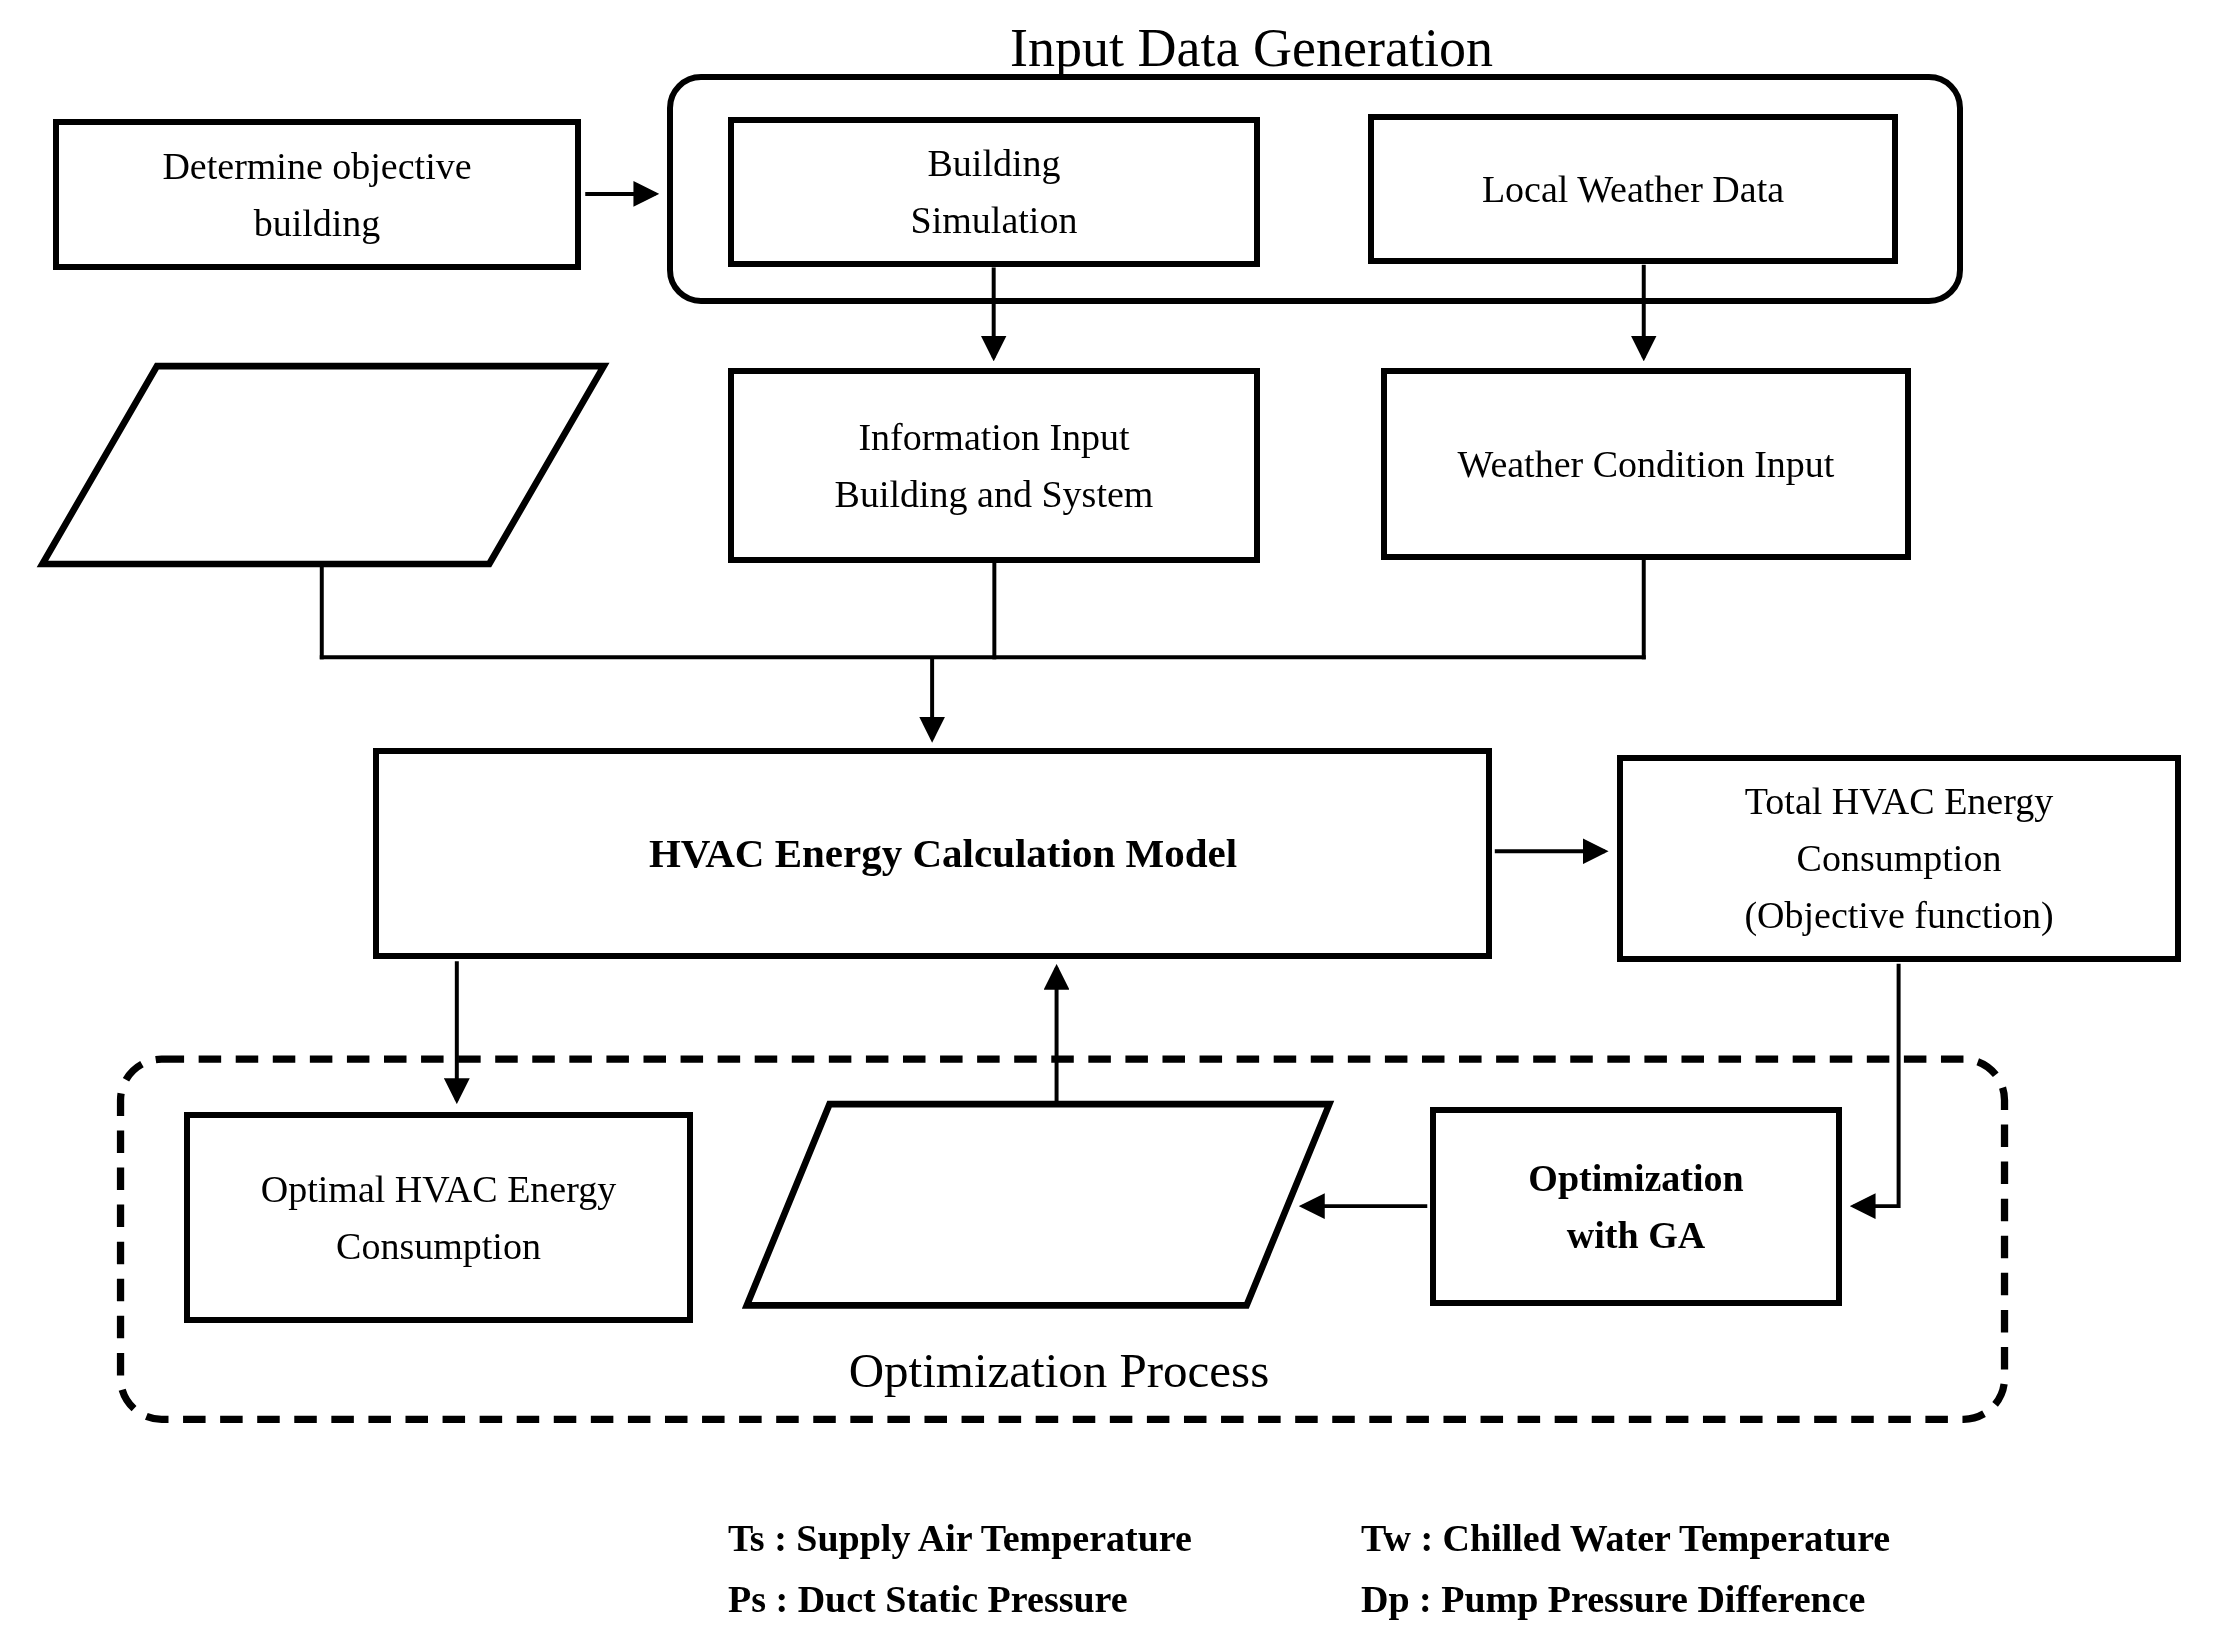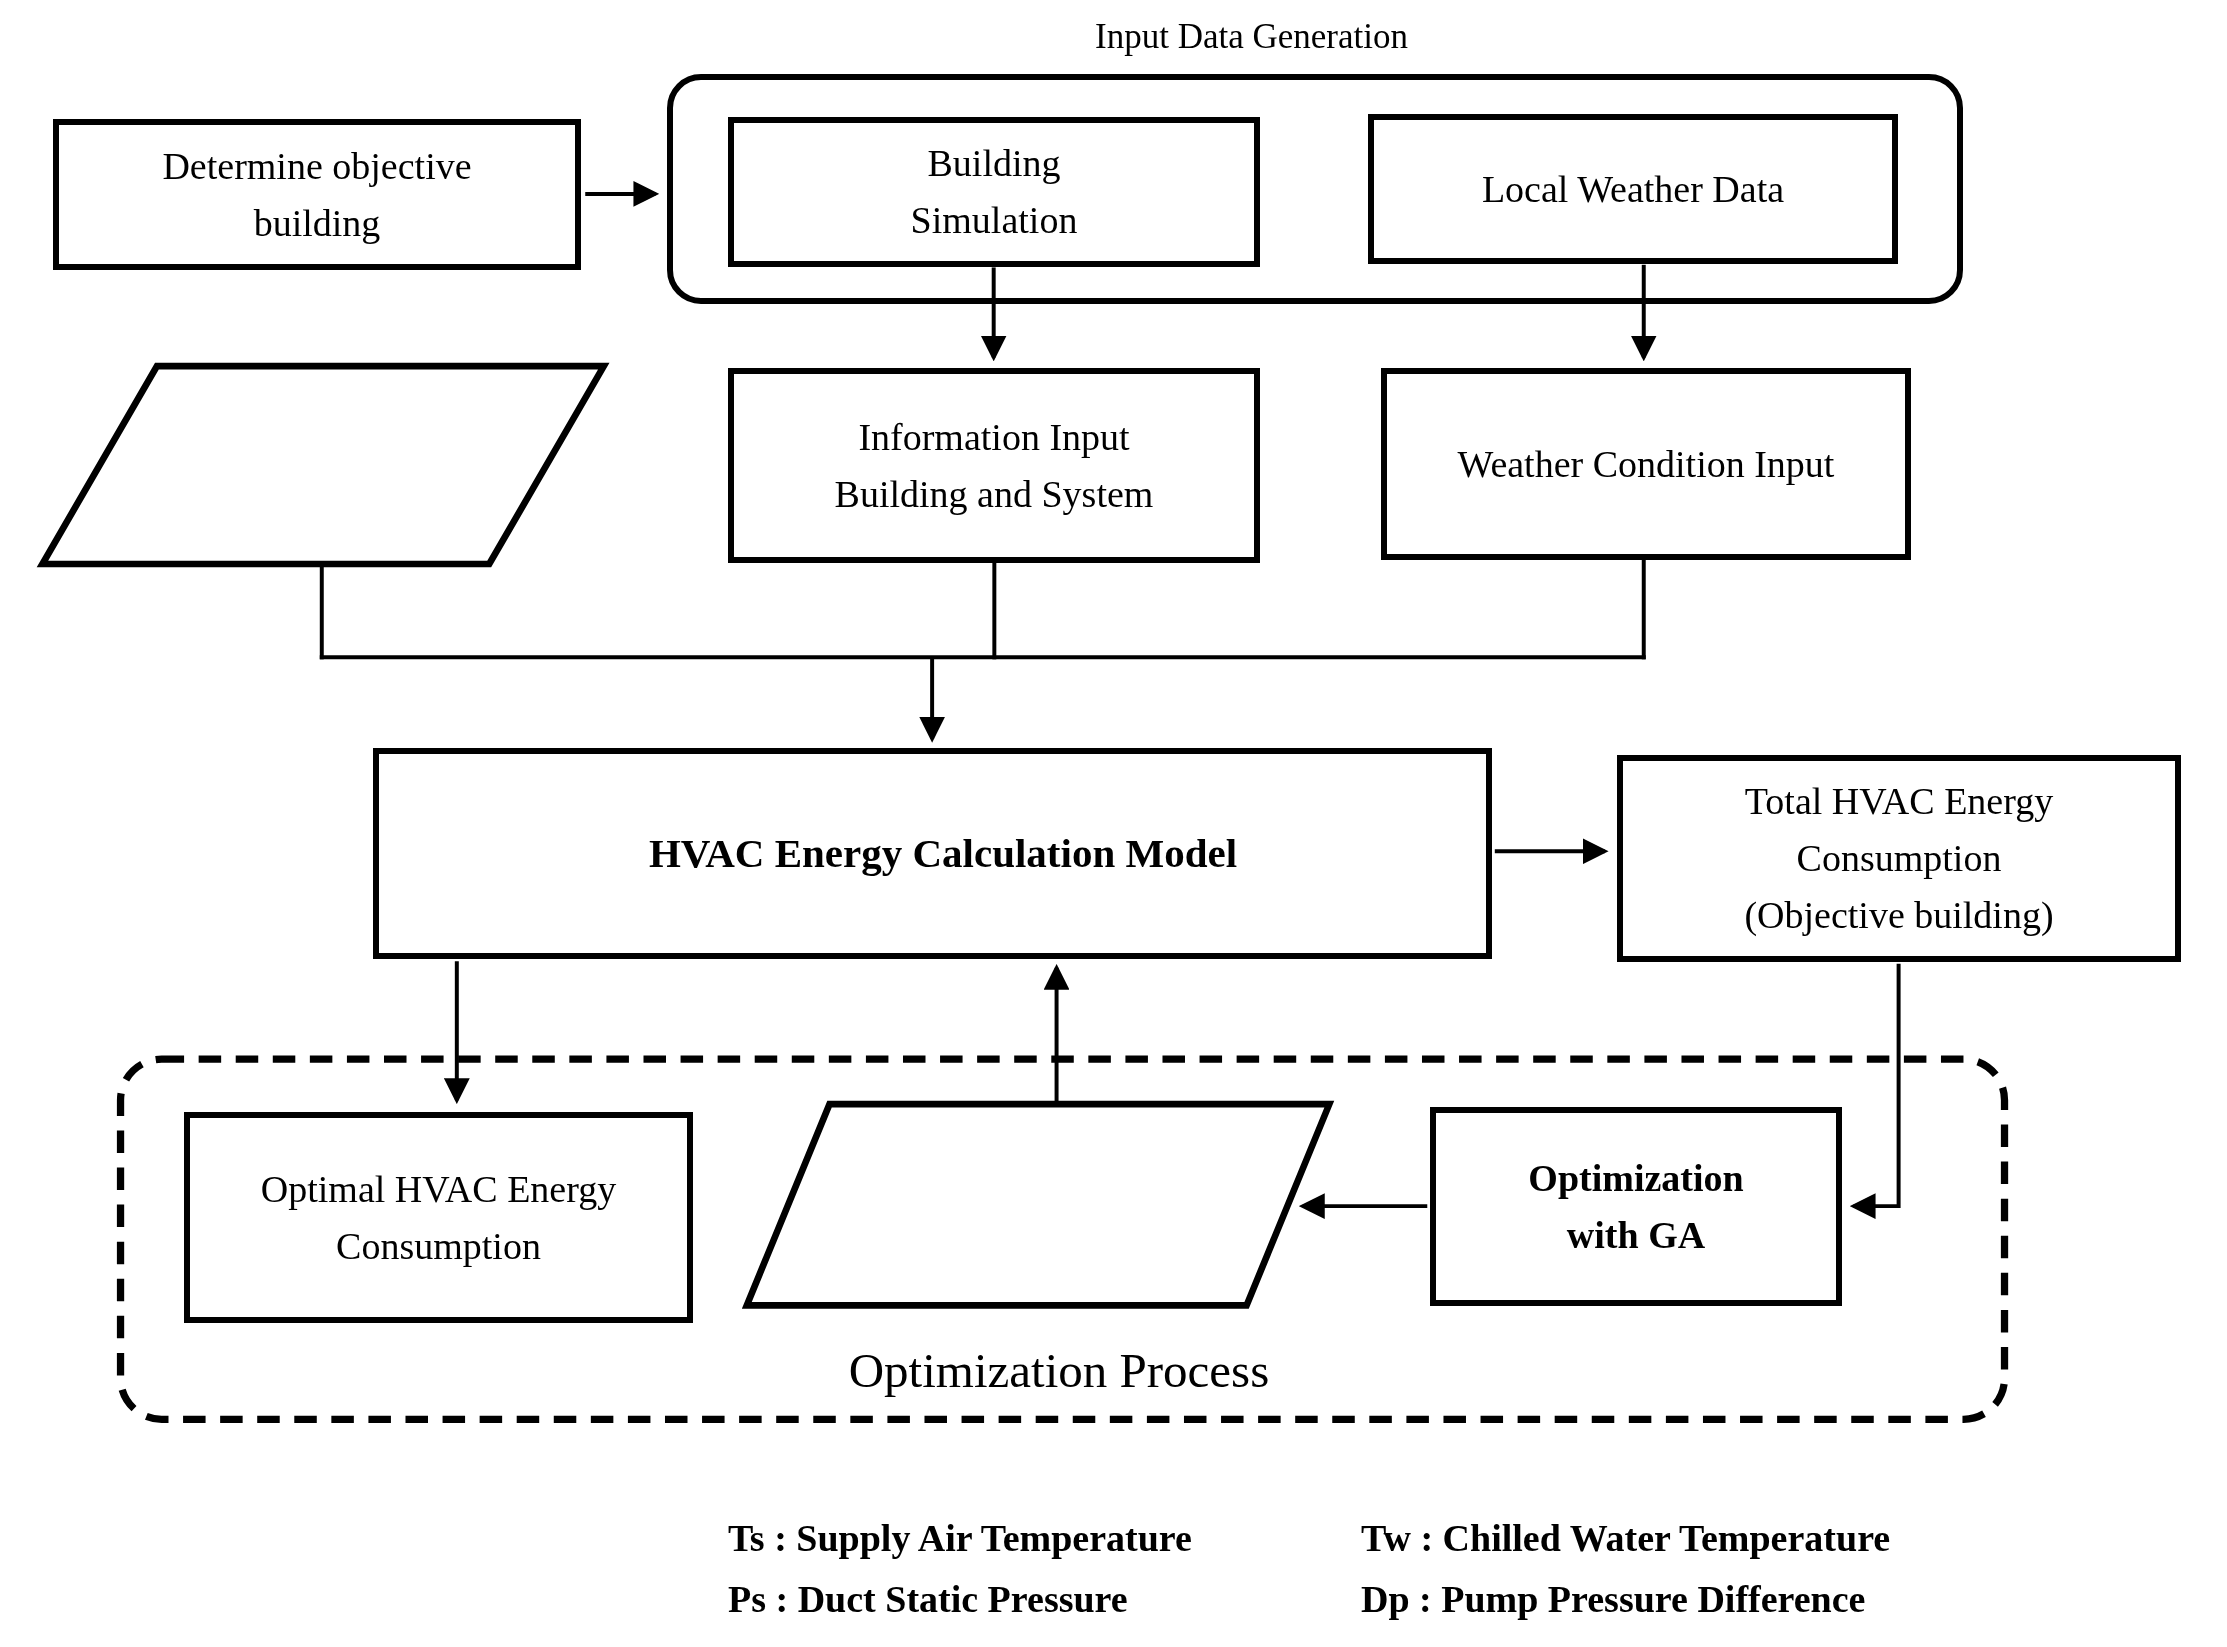--- a/index.html
+++ b/index.html
@@ -58,21 +58,21 @@
     text-align: center;
     font-size: 38px;
     line-height: 1.5;
     background: transparent;
   }
 
   .float-label {
     position: absolute;
     z-index: 2;
     text-align: center;
-    font-size: 35px;
+    font-size: 54px;
     white-space: nowrap;
   }
   .group-label { font-size: 49px; }
 
   .legend-col {
     position: absolute;
     z-index: 2;
     font-size: 38px;
     white-space: nowrap;
   }
@@ -140,21 +140,21 @@
     <div>Weather Condition Input</div>
   </div>
 
   <div class="node big-bold" style="left:373px; top:748px; width:1119px; height:211px;padding-left:21px;">
     <div>HVAC Energy Calculation Model</div>
   </div>
 
   <div class="node" style="left:1617px; top:755px; width:564px; height:207px;">
     <div>Total HVAC Energy</div>
     <div>Consumption</div>
-    <div>(Objective building)</div>
+    <div>(Objective function)</div>
   </div>
 
   <div class="node" style="left:184px; top:1112px; width:509px; height:211px;">
     <div>Optimal HVAC Energy</div>
     <div>Consumption</div>
   </div>
 
   <div class="node bold" style="left:1430px; top:1107px; width:412px; height:199px;">
     <div>Optimization</div>
     <div>with GA</div>

